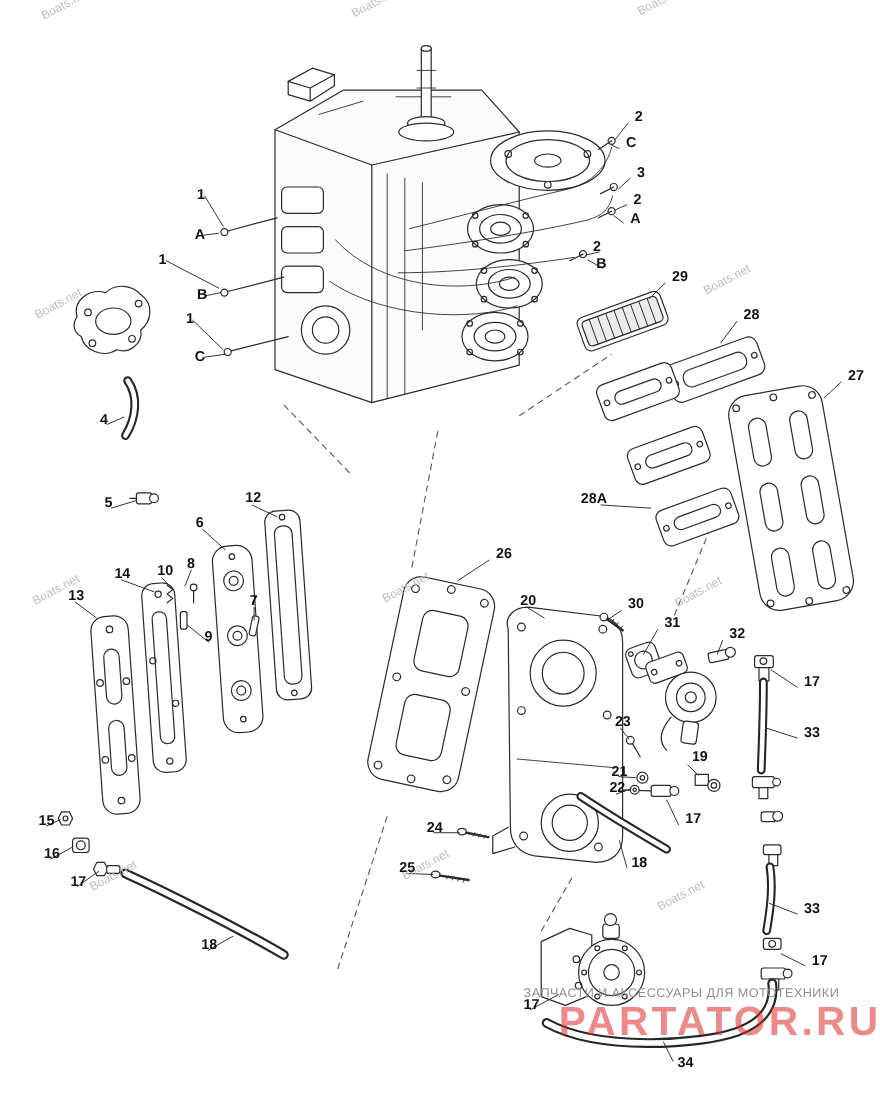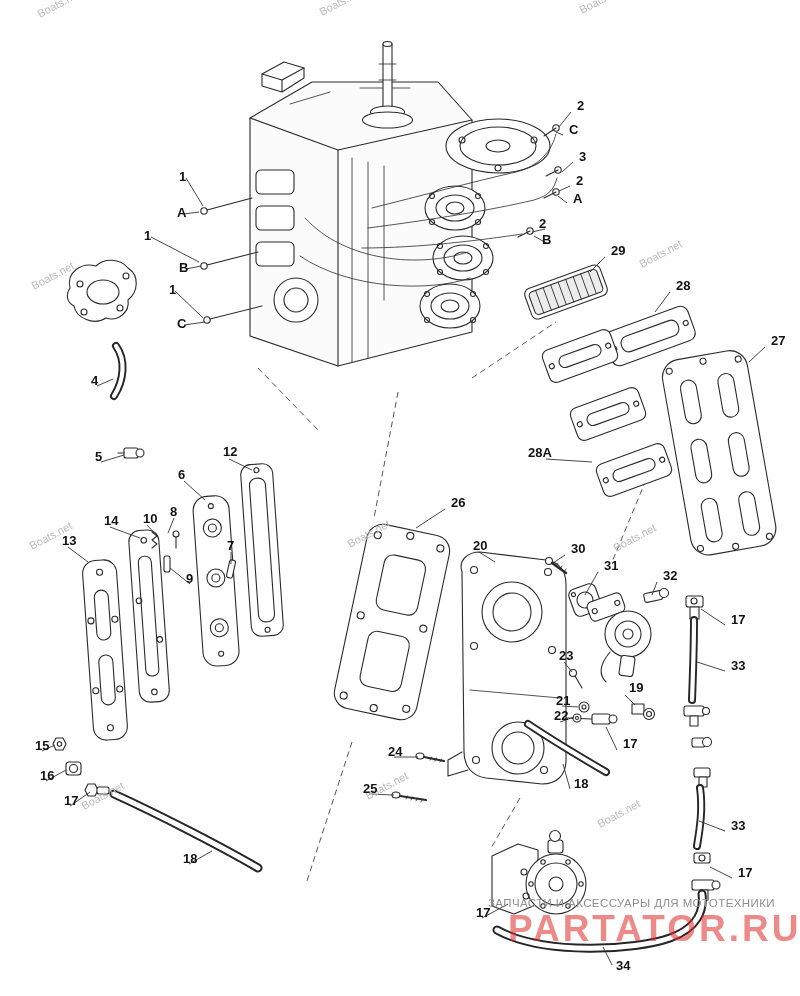--- a/index.html
+++ b/index.html
@@ -9,21 +9,21 @@
   .art{stroke:#2b2b2b;stroke-width:1.1;fill:none;stroke-linejoin:round;stroke-linecap:round;}
   .thin{stroke-width:0.8;}
   .leader{stroke:#333;stroke-width:0.9;fill:none;}
   .dash{stroke:#555;stroke-width:1;fill:none;stroke-dasharray:6 4;}
   .hose-o{stroke:#262626;stroke-width:8;fill:none;stroke-linecap:round;}
   .hose-i{stroke:#fff;stroke-width:4.2;fill:none;stroke-linecap:round;}
   .hose-o2{stroke:#262626;stroke-width:9;fill:none;stroke-linecap:round;}
   .hose-i2{stroke:#fff;stroke-width:5;fill:none;stroke-linecap:round;}
   .callout{font:600 13px "Liberation Sans",sans-serif;fill:#121212;}
   .watermark{font:11px "Liberation Sans",sans-serif;}
-  .banner-sub{position:absolute;left:488px;top:897px;font-size:11.5px;color:#8f8f8f;
+  .banner-sub{position:absolute;left:476px;top:897px;font-size:11.5px;color:#8f8f8f;
               letter-spacing:0.4px;white-space:nowrap;z-index:5;pointer-events:none;}
   .banner-site{position:absolute;left:508px;top:908px;font-size:37px;font-weight:bold;
                letter-spacing:3px;opacity:0.55;white-space:nowrap;z-index:5;pointer-events:none;
                font-family:"Liberation Sans",sans-serif;text-align:center;}
 </style>
 </head>
 <body>
 
 <div class="stage">
 <svg viewBox="0 0 800 996" width="800" height="996">

